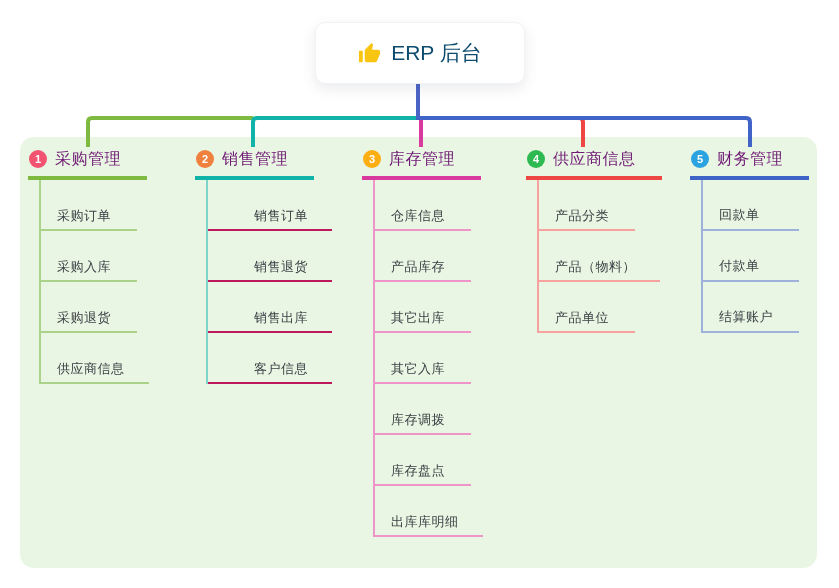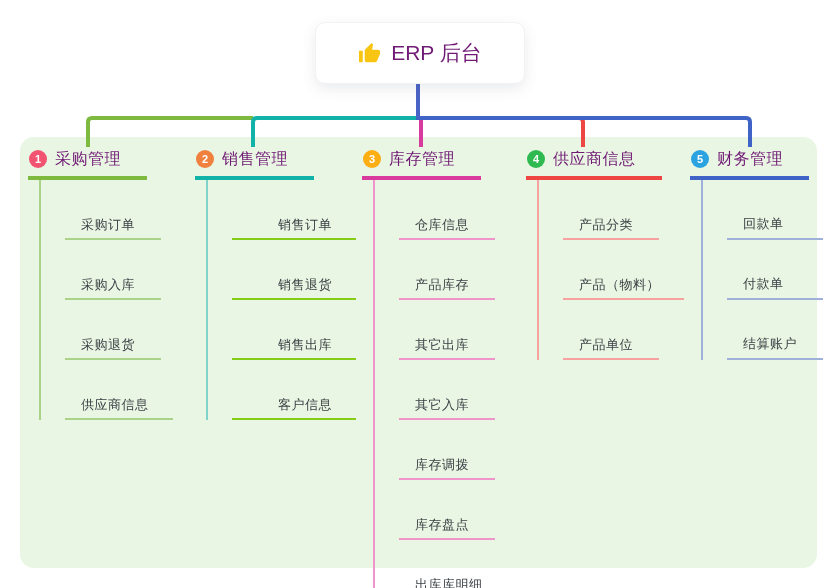--- a/index.html
+++ b/index.html
@@ -12,21 +12,21 @@
          background:#e9f6e3;border-radius:14px;z-index:0;}
 
   
   .connectors{position:absolute;left:0;top:0;z-index:1;pointer-events:none;}
 
   
   .root-card{position:absolute;left:315px;top:22px;width:208px;height:60px;
              background:#ffffff;border:1px solid #f2f2f4;border-radius:10px;
              box-shadow:0 5px 14px rgba(80,90,110,.12);
              display:flex;align-items:center;justify-content:center;gap:10px;
-             z-index:2;font-size:21px;color:#701a75;font-weight:500;}
+             z-index:2;font-size:21px;color:#0c4a6e;font-weight:500;}
   .thumb{display:flex;align-items:center;}
 
   
   .branch{position:absolute;top:146px;z-index:2;}
   .b1{left:28px;}  .b2{left:195px;} .b3{left:362px;} .b4{left:526px;} .b5{left:690px;}
 
   .hdr{display:flex;align-items:center;gap:8px;height:26px;
        padding:0 26px 4px 1px;width:max-content;}
   .b1 .hdr{border-bottom:4px solid #7fba40;}
   .b2 .hdr{border-bottom:4px solid #11b3a8;}
@@ -44,24 +44,24 @@
   .b4 .badge{background:#2fb951;}
   .b5 .badge{background:#2ca3e1;}
 
   .children{list-style:none;margin:0 0 0 11px;padding:0;width:max-content;}
   .b1 .children{border-left:2px solid #aad389;}
   .b2 .children{border-left:2px solid #7fd3cb;}
   .b3 .children{border-left:2px solid #ef95c9;}
   .b4 .children{border-left:2px solid #f7a29e;}
   .b5 .children{border-left:2px solid #9db1da;font-family:Liberation Mono, monospace;}
 
-  .child{box-sizing:border-box;height:60px;display:flex;align-items:flex-end;
-         padding:0 24px 7px 16px;width:max-content;min-width:96px;margin-left:24px;}
+  .child{box-sizing:border-box;height:51px;display:flex;align-items:flex-end;
+         padding:0 24px 7px 16px;width:max-content;min-width:96px;}
   .b1 .child{border-bottom:2px solid #aad389;}
-  .b2 .child{border-bottom:2px solid #84cc16;padding-left:46px;}
+  .b2 .child{border-bottom:2px solid #be185d;padding-left:46px;}
   .b3 .child{border-bottom:2px solid #ef95c9;}
   .b4 .child{border-bottom:2px solid #f7a29e;}
   .b5 .child{border-bottom:2px solid #9db1da;}
   .child span{font-size:13px;color:#3c4146;line-height:1;letter-spacing:.5px;}
 </style>
 </head>
 <body>
 
 <div class="stage">
 

